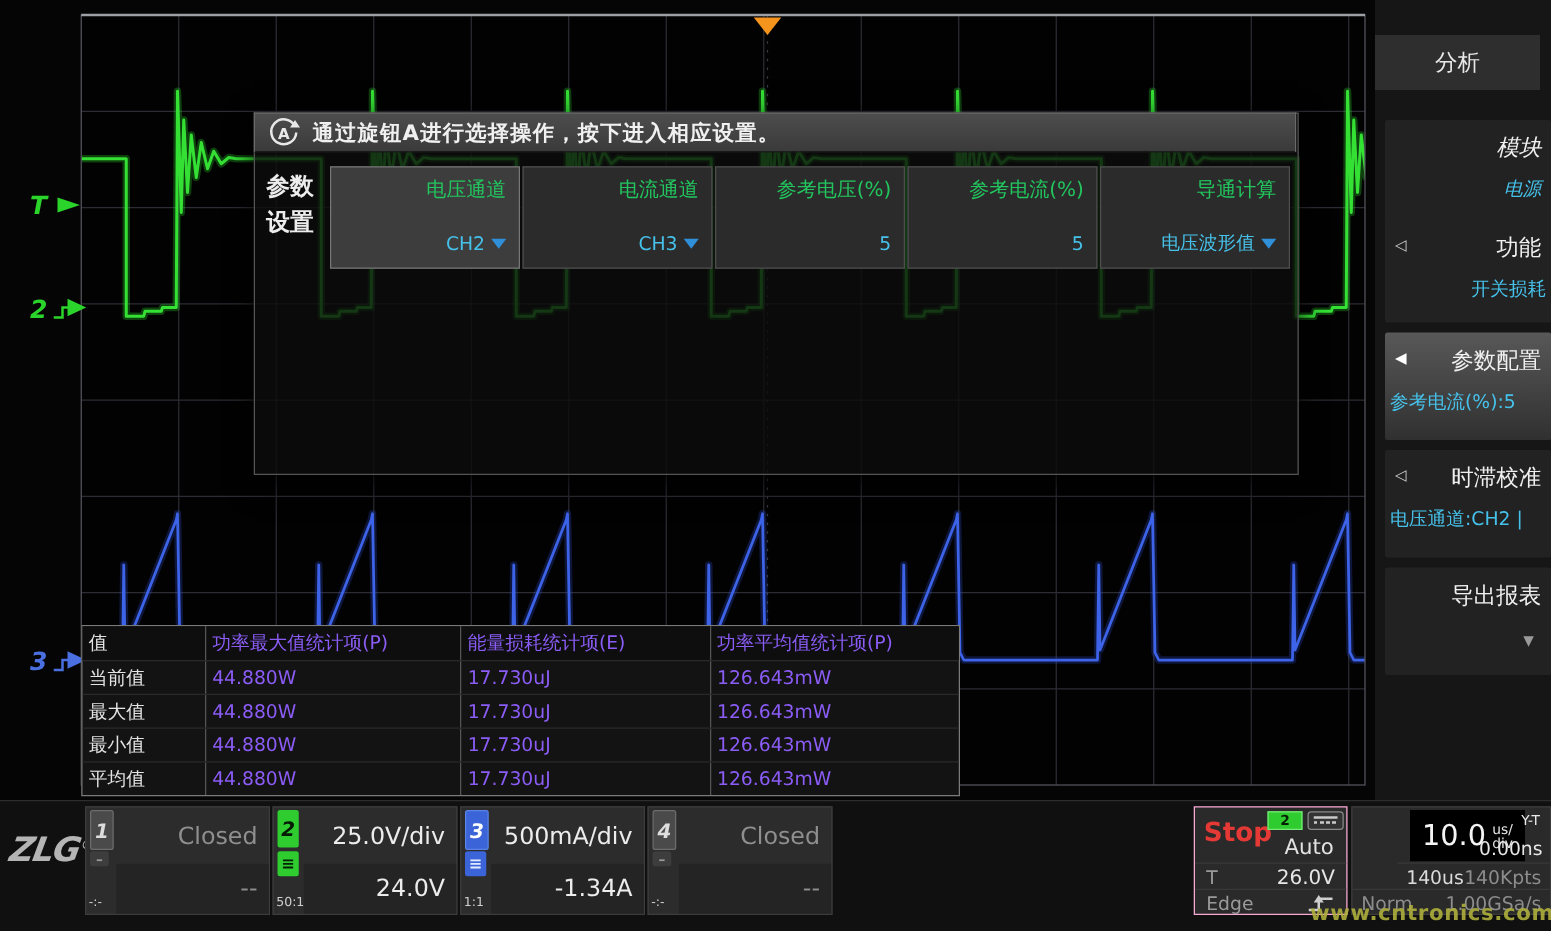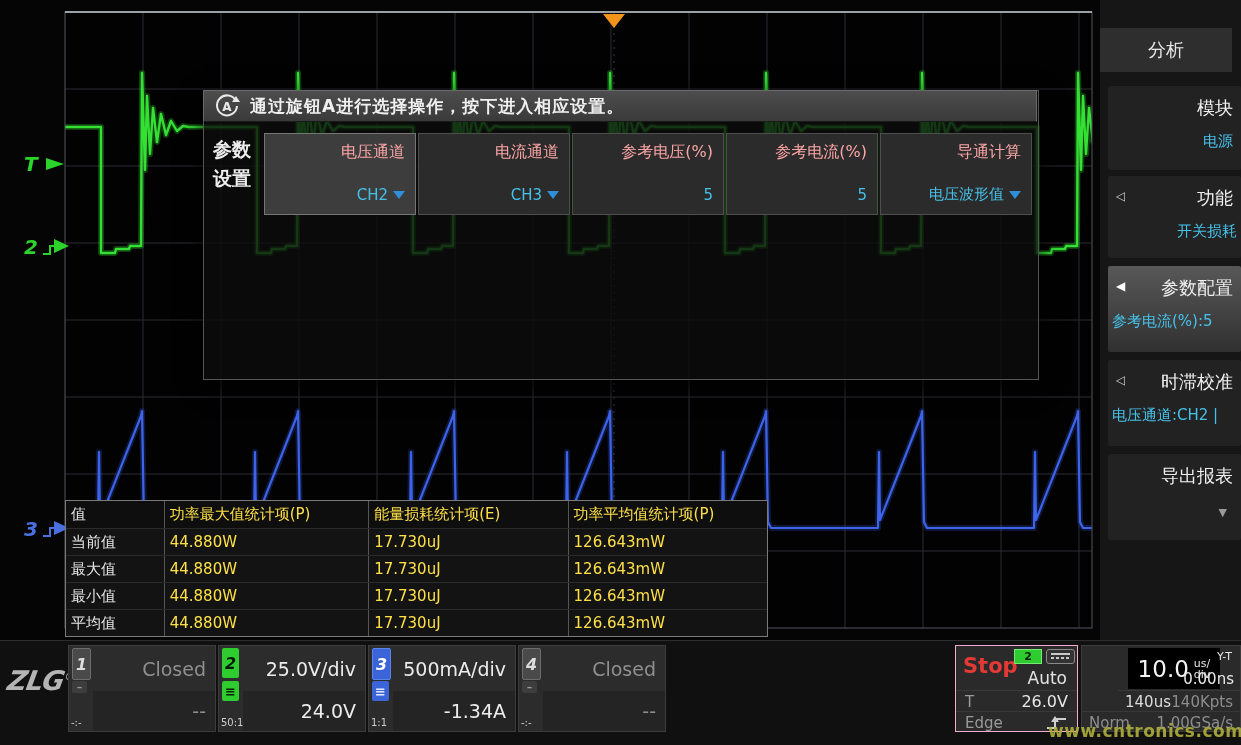--- a/index.html
+++ b/index.html
@@ -20,31 +20,31 @@
           background:linear-gradient(#4d4d4d,#3a3a3a);border:1px solid #6a6a6a;border-bottom:1px solid #1a1a1a;
           display:flex;align-items:center;gap:10px;padding-left:10px;box-sizing:border-box;}
   #dialog-header .htext{font-size:17px;font-weight:bold;color:#f0f0f0;letter-spacing:1px;}
   #param-label{position:absolute;left:9px;top:44px;width:44px;font-size:19px;font-weight:bold;
           color:#ededed;line-height:1.55;}
   .btn-row{position:absolute;left:60px;top:42px;display:flex;gap:2px;}
   .pbtn{width:152px;height:82px;background:#2b2b2b;border:1px solid #4e4e4e;box-sizing:border-box;
         display:flex;flex-direction:column;justify-content:space-between;align-items:flex-end;
         padding:8px 10px 10px 6px;}
   .pbtn.selected{background:#3d3d3d;border-color:#767676;}
-  .pbtn .plabel{font-size:16px;color:#fca5a5;}
+  .pbtn .plabel{font-size:16px;color:#22c55e;}
   .pbtn .pvalue{font-size:15px;color:#46c1ea;display:flex;align-items:center;gap:5px;}
   .dd-arrow{width:0;height:0;border-left:6px solid transparent;border-right:6px solid transparent;
             border-top:8px solid #2f8fd9;display:inline-block;}
 
   
   #meas-table{position:absolute;left:65px;top:500px;width:703px;background:#131313;
               border:1px solid #7a7a7a;box-sizing:border-box;font-size:15px;}
   .trow{display:flex;height:26px;line-height:26px;border-top:1px solid #2a2a2a;}
   .trow.head{height:27px;line-height:27px;background:#0e0e0e;border-top:none;color:#e4e4e4;}
-  .tcell{padding-left:5px;box-sizing:border-box;border-left:1px solid #555;color:#fde047;overflow:hidden;white-space:nowrap;}
+  .tcell{padding-left:5px;box-sizing:border-box;border-left:1px solid #555;color:#8b5cf6;overflow:hidden;white-space:nowrap;}
   .tcell:first-child{border-left:none;color:#e4e4e4;}
   .c0{width:98px;} .c1{width:205px;} .c2{width:200px;} .c3{width:200px;}
 
   
   #sidebar{position:absolute;left:1100px;top:0;width:141px;height:640px;background:#161616;}
   #sidebar-title{position:absolute;left:0;top:28px;width:132px;height:44px;background:#2e2e2e;
                  font-size:18px;color:#e8e8e8;display:flex;align-items:center;justify-content:center;}
   .sitem{position:absolute;left:8px;width:133px;background:#222;border-radius:2px;}
   .sitem.selected{background:linear-gradient(#585858,#303030);}
   .sitem .stitle{position:absolute;right:8px;top:10px;font-size:18px;color:#f0f0f0;white-space:nowrap;}
@@ -240,21 +240,21 @@
         <span class="pvalue">
             <span>电压波形值</span>
             <i class="dd-arrow"></i>
           </span>
       </div>
     </div>
   </div>
 
   <div id="sidebar">
     <div id="sidebar-title">分析</div>
-    <div class="sitem" style="top:86px;height:84px;">
+    <div class="sitem" style="top:96px;height:84px;font-style:italic;">
       <span class="stitle">模块</span>
       <span class="svalue" style="left:auto;right:8px;">电源</span>
     </div>
     <div class="sitem" style="top:176px;height:82px;">
       <span class="sarrow">◁</span>
       <span class="stitle">功能</span>
       <span class="svalue" style="left:auto;right:4px;">开关损耗</span>
     </div>
     <div class="sitem selected" style="top:266px;height:86px;">
       <span class="sarrow" style="color:#fff;">◀</span>

